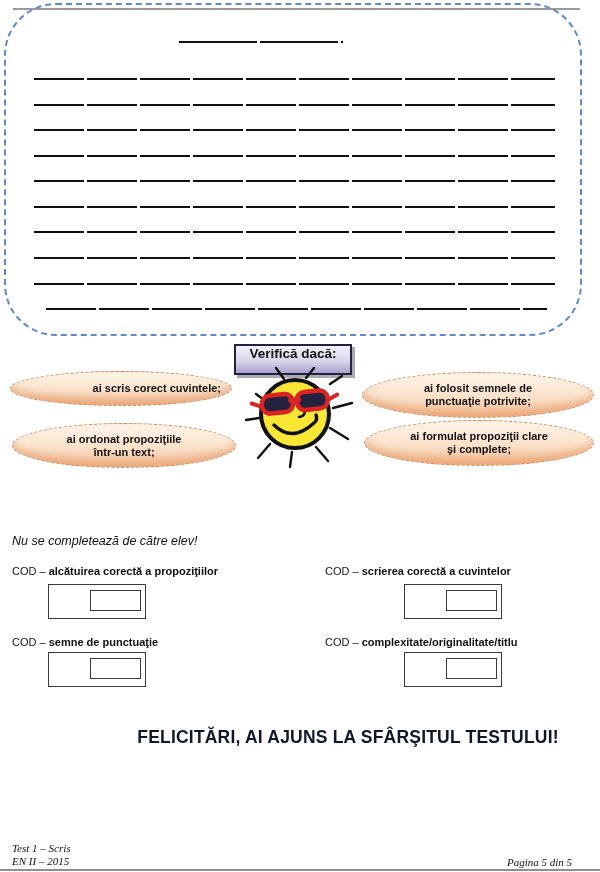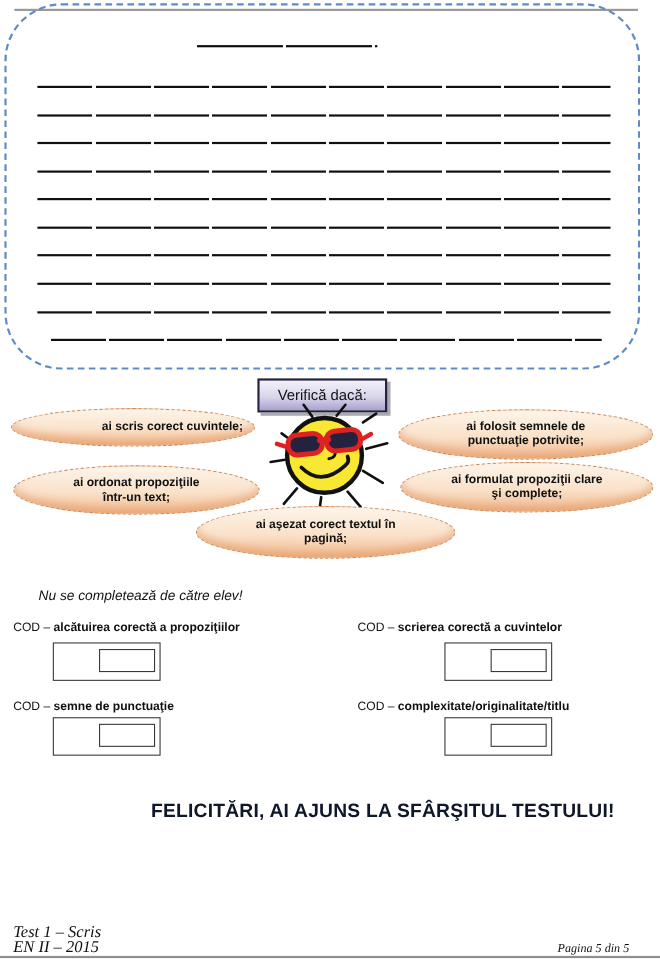--- a/index.html
+++ b/index.html
@@ -21,22 +21,22 @@
   }
   .title-line {
     position:absolute; left:173px; top:36px; width:164px; height:2px;
     background:repeating-linear-gradient(90deg,#101010 0 78px,#fbfbfb 78px 81px);
   }
 
   .verify {
     position:absolute; left:234px; top:344px; width:114px; height:27px;
     background:linear-gradient(180deg,#f3f1fb 0%,#d9d5ea 55%,#a9a2cc 100%);
     border:2px solid #23233f; box-shadow:3px 3px 0 rgba(125,125,135,.65);
-    display:flex; align-items:center; justify-content:center;
-    font-weight:normal; font-size:13.5px;
+    display:flex; justify-content:center;
+    font-weight:bold; font-size:13.5px;
   }
 
   .bubble {
     position:absolute; border-radius:50%;
     background:linear-gradient(180deg,#fdf5ea 0%,#fae1c9 55%,#f2b98e 100%);
     border:1.5px dashed #c98a60;
     box-shadow:inset 0 -5px 7px rgba(222,146,96,.45);
     display:flex; align-items:center; justify-content:center;
     text-align:center; font-weight:bold; font-size:11px; line-height:13px;
     box-sizing:border-box; white-space:pre-line; padding:2px 10px;
@@ -44,38 +44,38 @@
   .b1 { left:10px;  top:371px; width:222px; height:35px;justify-content:flex-end; }
   .b2 { left:12px;  top:423px; width:224px; height:45px; }
   .b3 { left:178px; top:460px; width:236px; height:48px; }
   .b4 { left:362px; top:372px; width:232px; height:46px;text-align:center; }
   .b5 { left:364px; top:420px; width:230px; height:46px; }
 
   .sun-svg { position:absolute; left:232px; top:362px; width:130px; height:116px; }
 
   .note {
     position:absolute; left:12px; top:534px;
-    font-style:italic; font-size:12.5px;margin-left:23px;
+    font-style:italic; font-size:12.5px;
   }
   .cod-label { position:absolute; font-size:11px; white-space:nowrap; }
   .cod-label .bold { font-weight:bold; }
   .code-box { position:absolute; width:96px; height:33px; border:1.5px solid #3a3a3a; }
   .code-inner { position:absolute; left:41px; top:5px; width:49px; height:19px; border:1.5px solid #3a3a3a; background:#fff; }
 
   .congrats {
     position:absolute; left:0; width:600px; text-align:center;
     font-weight:bold; font-size:17.5px; letter-spacing:.2px; color:#0f172a;margin-left:48px;
   }
   .congrats-1 { top:727px; }
   .congrats-2 { top:760px; }
 
   .footer-left {
     position:absolute; left:12px; top:842px;
     font-family:"Liberation Serif", serif; font-style:italic;
-    font-size:15px; line-height:13px;
+    font-size:11px; line-height:13px;
   }
   .footer-right {
     position:absolute; right:28px; top:856px;
     font-family:"Liberation Serif", serif; font-style:italic; font-size:11px;
   }
 </style>
 </head>
 <body>
 
 <div class="page">
@@ -125,24 +125,20 @@
     </g>
   </svg>
 
   <div class="bubble b1">
     <span>ai scris corect cuvintele;</span>
   </div>
   <div class="bubble b2">
     <span>ai ordonat propoziţiile
 într-un text;</span>
   </div>
-  <div class="bubble b3">
-    <span>ai aşezat corect textul în
-pagină;</span>
-  </div>
   <div class="bubble b4">
     <span>ai folosit semnele de
 punctuaţie potrivite;</span>
   </div>
   <div class="bubble b5">
     <span>ai formulat propoziţii clare
 şi complete;</span>
   </div>
 
   <div class="note">Nu se completează de către elev!</div>

